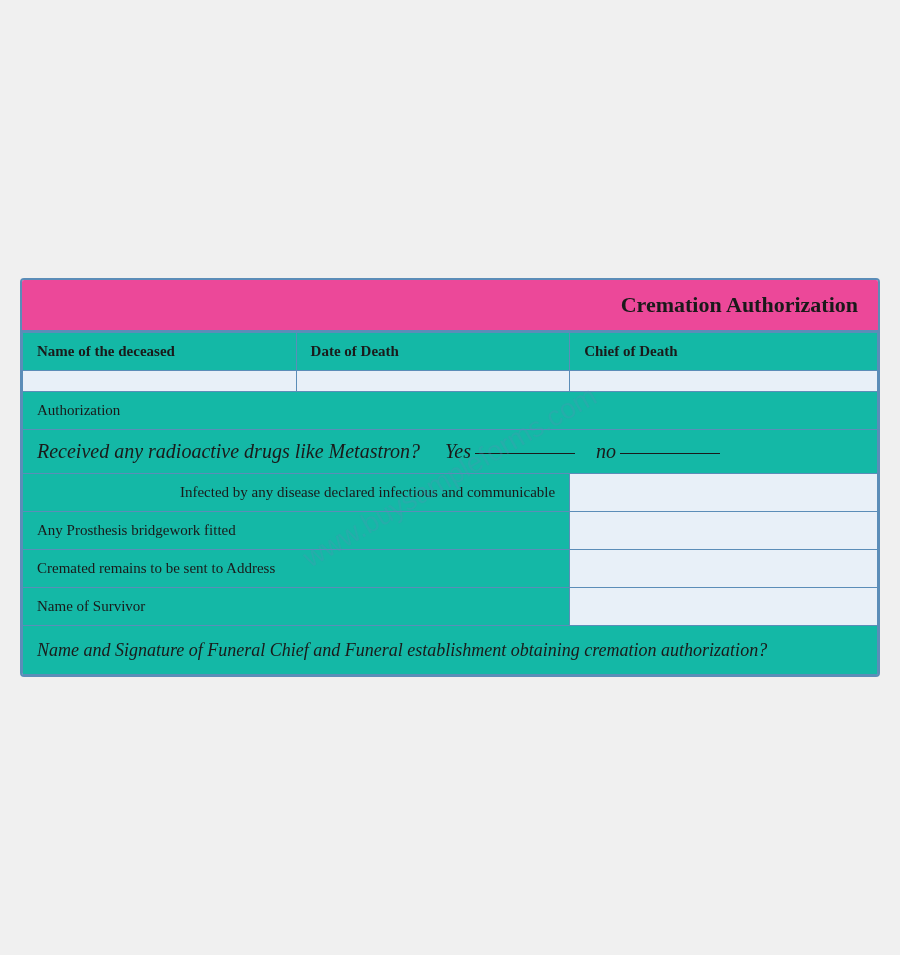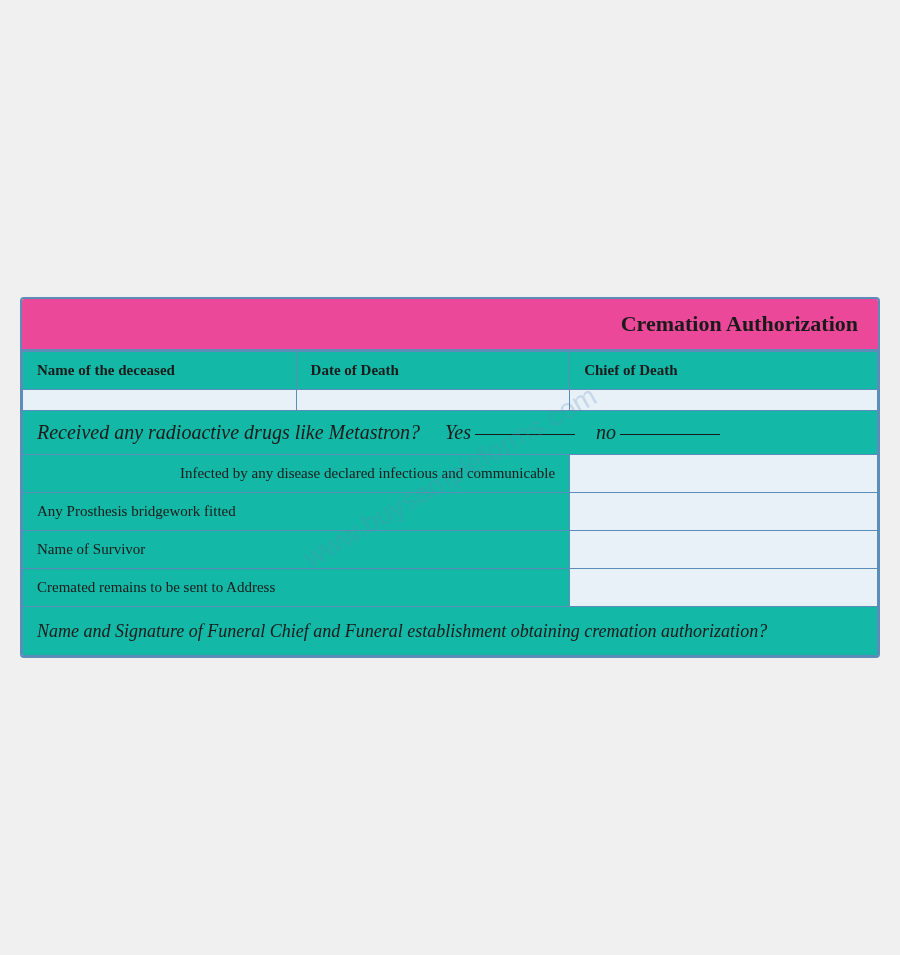--- a/index.html
+++ b/index.html
@@ -131,20 +131,23 @@
     </tr>
 
     <tr>
       <td class="input-cell medium-input"></td>
       <td class="input-cell medium-input"></td>
       <td class="input-cell medium-input"></td>
     </tr>
 
 
 
+    <tr class="section-header">
+      <td colspan="3" class="label-cell">Authorization</td>
+    </tr>
 
 
     <tr class="radioactive-row">
       <td colspan="3">
         <span>Received any radioactive drugs like Metastron?</span>
         &nbsp;&nbsp;&nbsp;
         <span>Yes</span><span class="yes-no-line"></span>
         <span>no</span><span class="yes-no-line"></span>
       </td>
     </tr>
@@ -153,26 +156,26 @@
       <td colspan="2" class="label-cell tall-input">Infected by any disease declared infectious and communicable</td>
       <td class="input-cell tall-input"></td>
     </tr>
 
     <tr>
       <td colspan="2" class="label-cell">Any Prosthesis bridgework fitted</td>
       <td class="input-cell"></td>
     </tr>
 
     <tr>
-      <td colspan="2" class="label-cell">Name of Survivor</td>
+      <td colspan="2" class="label-cell">Cremated remains to be sent to Address</td>
       <td class="input-cell"></td>
     </tr>
 
     <tr>
-      <td colspan="2" class="label-cell">Cremated remains to be sent to Address</td>
+      <td colspan="2" class="label-cell">Name of Survivor</td>
       <td class="input-cell"></td>
     </tr>
 
     <tr class="bottom-italic-row">
       <td colspan="3">Name and Signature of Funeral Chief and Funeral establishment obtaining cremation authorization?</td>
     </tr>
   </tbody>
     </table>
 </div>
 

